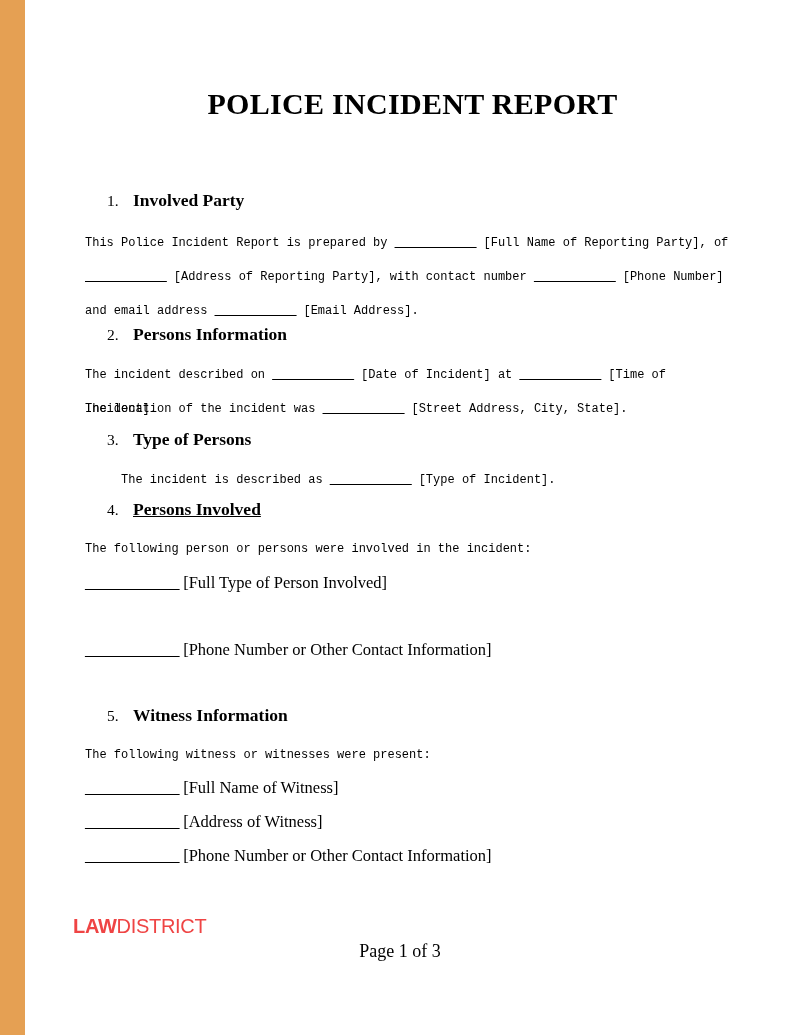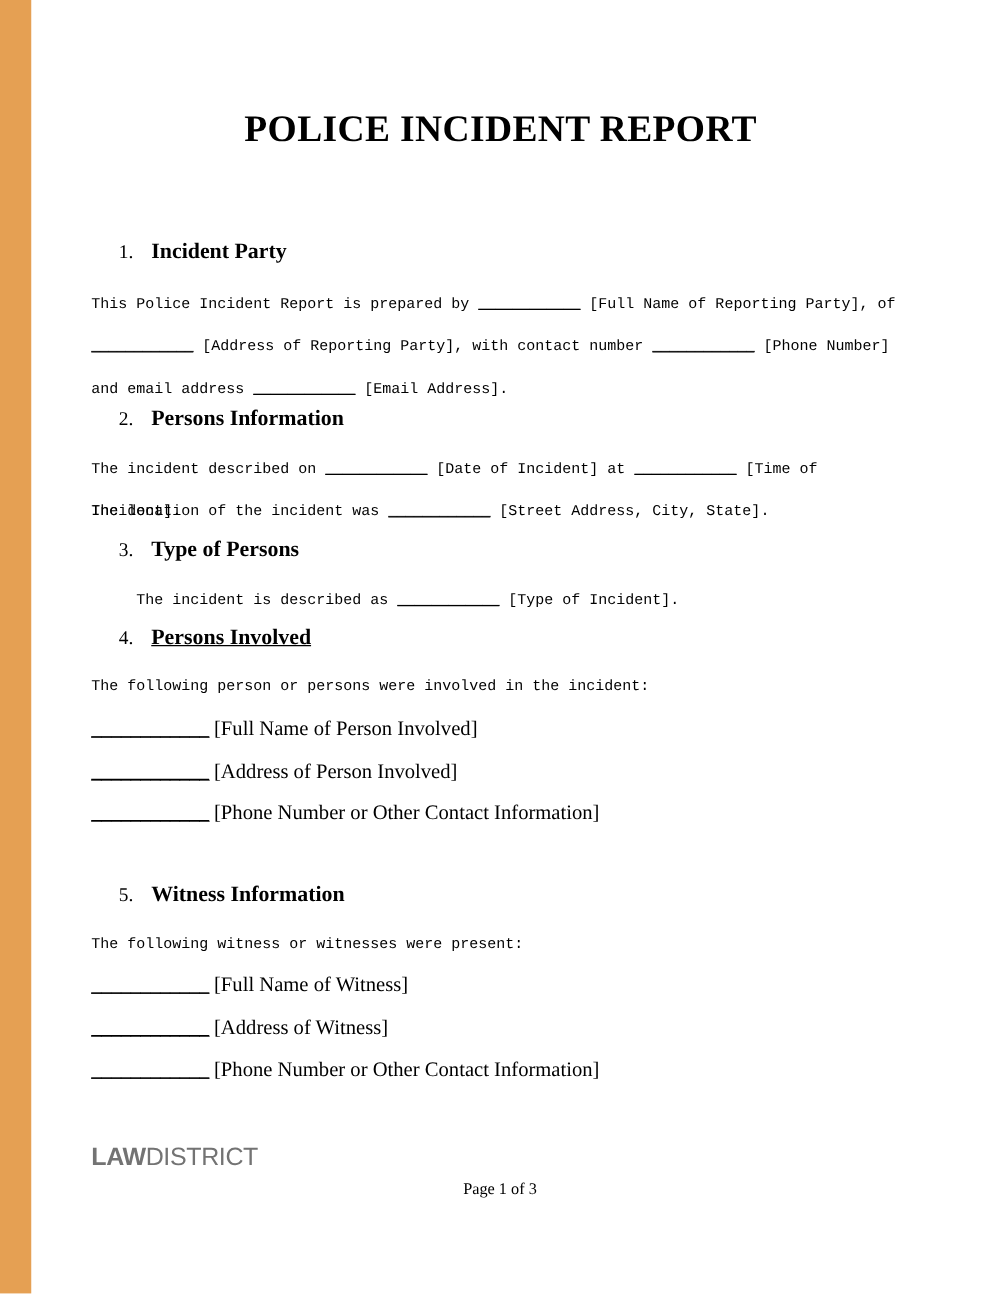--- a/index.html
+++ b/index.html
@@ -23,21 +23,21 @@
   .side-bar {
     position: absolute;
     left: 0;
     top: 0;
     width: 25px;
     height: 1035px;
     background: #e5a053;
   }
   .content {
     position: absolute;
-    left: 73px;
+    left: 85px;
     top: 0;
     width: 655px;
     height: 748px;
   }
   .doc-title {
     font-family: "Liberation Serif", "DejaVu Serif", serif;
     font-weight: bold;
     font-size: 30px;
     letter-spacing: 0.3px;
     text-align: center;
@@ -91,55 +91,55 @@
   }
   .field-line .blank {
     margin-right: 4px;
   }
   .footer-logo {
     position: absolute;
     left: 73px;
     top: 915px;
     font-family: "Liberation Sans", "DejaVu Sans", sans-serif;
     font-size: 20px;
-    color: #737373;
+    color: #ef4444;
     letter-spacing: -0.3px;
     white-space: nowrap;
   }
   .footer-logo .law {
     font-weight: bold;
   }
   .footer-logo .district {
     font-weight: normal;
   }
   .page-number {
     position: absolute;
     left: 0;
     top: 940px;
     width: 800px;
     text-align: center;
-    font-size: 13px;
+    font-size: 18px;
     line-height: 22px;
     font-family: "Liberation Serif", "DejaVu Serif", serif;
   }
 </style>
 </head>
 <body>
 
 <div class="page">
 
   <div class="side-bar"></div>
 
   <div class="content">
 
     <h1 class="doc-title">POLICE INCIDENT REPORT</h1>
 
     <div class="body-block" style="top:188px;">
       <div class="section-heading">
-        <span class="num">1.</span><span>Incident Party</span>
+        <span class="num">1.</span><span>Involved Party</span>
       </div>
     </div>
 
     <div class="body-block para" style="top:226px;">
       <span>This Police Incident Report is prepared by </span><span class="blank">____________</span><span> [Full Name of Reporting Party], of </span><span class="blank">____________</span><span> [Address of Reporting Party], with contact number </span><span class="blank">____________</span><span> [Phone Number] and email address </span><span class="blank">____________</span><span> [Email Address].</span>
     </div>
 
     <div class="body-block" style="top:322px;">
       <div class="section-heading">
         <span class="num">2.</span><span>Persons Information</span>
@@ -166,26 +166,23 @@
 
     <div class="body-block" style="top:497px;text-decoration:underline;">
       <div class="section-heading">
         <span class="num">4.</span><span>Persons Involved</span>
       </div>
     </div>
 
     <div class="body-block para" style="top:532px;">The following person or persons were involved in the incident:</div>
 
     <div class="body-block field-line" style="top:566px;">
-      <span class="blank">____________</span><span>[Full Name of Person Involved]</span>
-    </div>
-
-    <div class="body-block field-line" style="top:600px;">
-      <span class="blank">____________</span><span>[Address of Person Involved]</span>
-    </div>
+      <span class="blank">____________</span><span>[Full Type of Person Involved]</span>
+    </div>
+
 
     <div class="body-block field-line" style="top:633px;">
       <span class="blank">____________</span><span>[Phone Number or Other Contact Information]</span>
     </div>
 
 
     <div class="body-block" style="top:703px;">
       <div class="section-heading">
         <span class="num">5.</span><span>Witness Information</span>
       </div>

